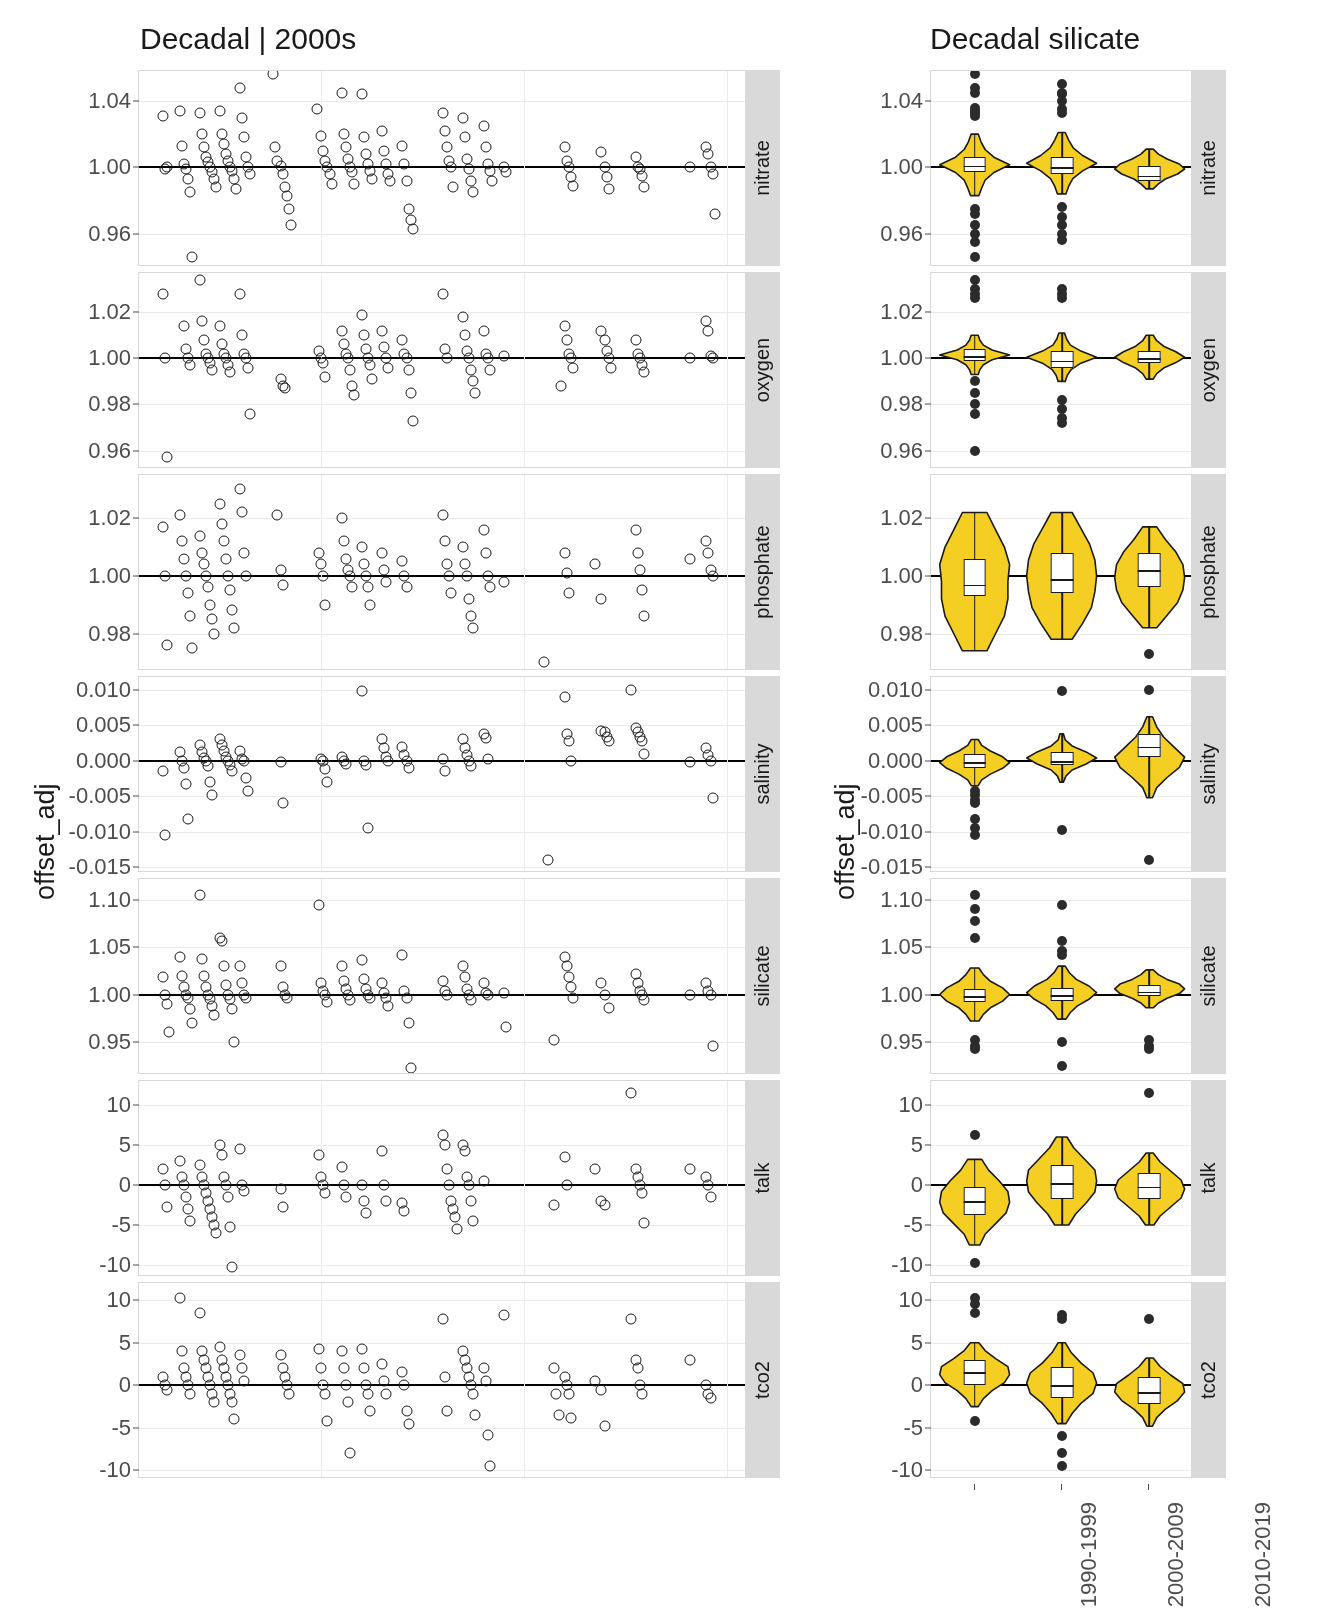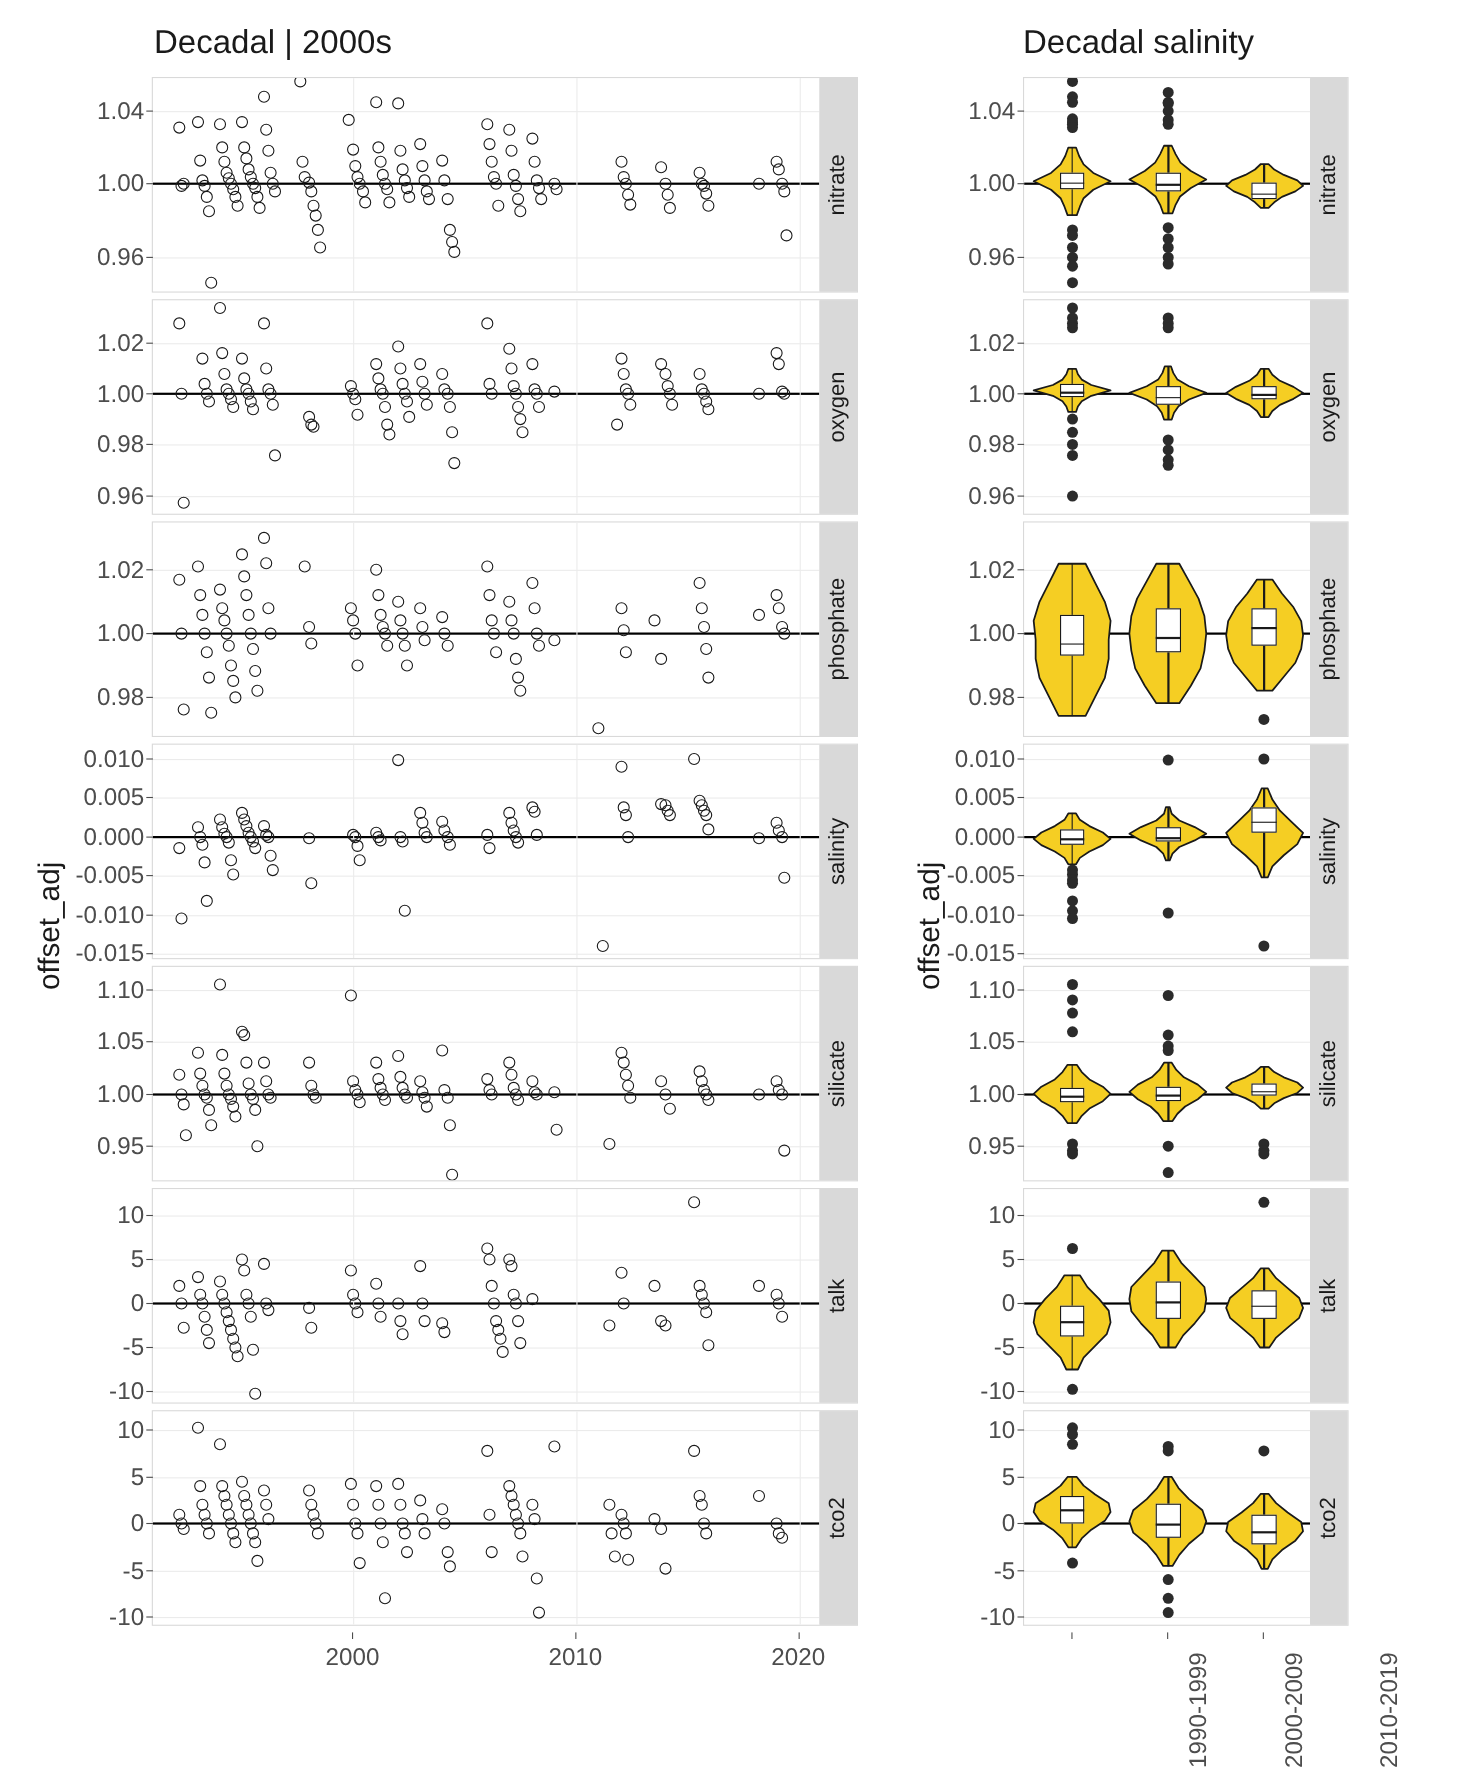--- a/index.html
+++ b/index.html
@@ -187,21 +187,21 @@
     border-radius: 50%;
     background: #2b2b2b;
     transform: translate(-50%, -50%);
   }
 </style>
 </head>
 <body>
 
 <div id="root">
   <div class="panel-title" id="title-left">Decadal | 2000s</div>
-  <div class="panel-title" id="title-right">Decadal salinity</div>
+  <div class="panel-title" id="title-right">Decadal silicate</div>
 
   <div class="axis-title" id="ylab-left">offset_adj</div>
   <div class="axis-title" id="ylab-right">offset_adj</div>
 
   <div class="col" id="col-left">
       <div class="facet" style="height: 196px; width: 642px;">
         <div class="plotarea" style="right: 34px;">
           <div class="gridline" style="top: 162.78px;"></div>
           <div class="gridline" style="top: 96.339px;"></div>
           <div class="gridline" style="top: 29.8983px;"></div>
@@ -984,28 +984,20 @@
         <div class="ytick" style="top: 102.261px;">0</div>
         <div class="ytickmark" style="top: 102.261px;"></div>
         <div class="ytick" style="top: 59.6522px;">5</div>
         <div class="ytickmark" style="top: 59.6522px;"></div>
         <div class="ytick" style="top: 17.0435px;">10</div>
         <div class="ytickmark" style="top: 17.0435px;"></div>
         <div class="strip" style="right: 0px;">
           <span>tco2</span>
         </div>
       </div>
-      <div class="xaxis" style="width: 608px;">
-        <div class="xtickmark" style="left: 182.4px;"></div>
-        <div class="xtick" style="left: 182.4px;">2000</div>
-        <div class="xtickmark" style="left: 385.067px;"></div>
-        <div class="xtick" style="left: 385.067px;">2010</div>
-        <div class="xtickmark" style="left: 587.733px;"></div>
-        <div class="xtick" style="left: 587.733px;">2020</div>
-      </div>
     </div>
   <div class="col" id="col-right">
       <div class="facet" style="height: 196px; width: 296px;">
         <div class="plotarea" style="right: 34px;">
           <div class="gridline" style="top: 162.78px;"></div>
           <div class="gridline" style="top: 96.339px;"></div>
           <div class="gridline" style="top: 29.8983px;"></div>
           <div class="zeroline" style="top: 95.339px;"></div>
           <svg class="violin" width="87.33333333333333" height="196" style="left: 0px; top: 0px;">
             <polygon points="47.2,63.1 50.0,70.8 54.1,78.5 62.9,86.2 78.6,93.8 62.9,101.5 54.1,109.2 50.7,116.9 47.9,124.6 39.5,124.6 36.7,116.9 33.2,109.2 24.5,101.5 8.7,93.8 24.5,86.2 33.2,78.5 37.4,70.8 40.2,63.1" fill="#F5CE23" stroke="#1a1a1a" stroke-width="1.6" stroke-linejoin="round"></polygon>

